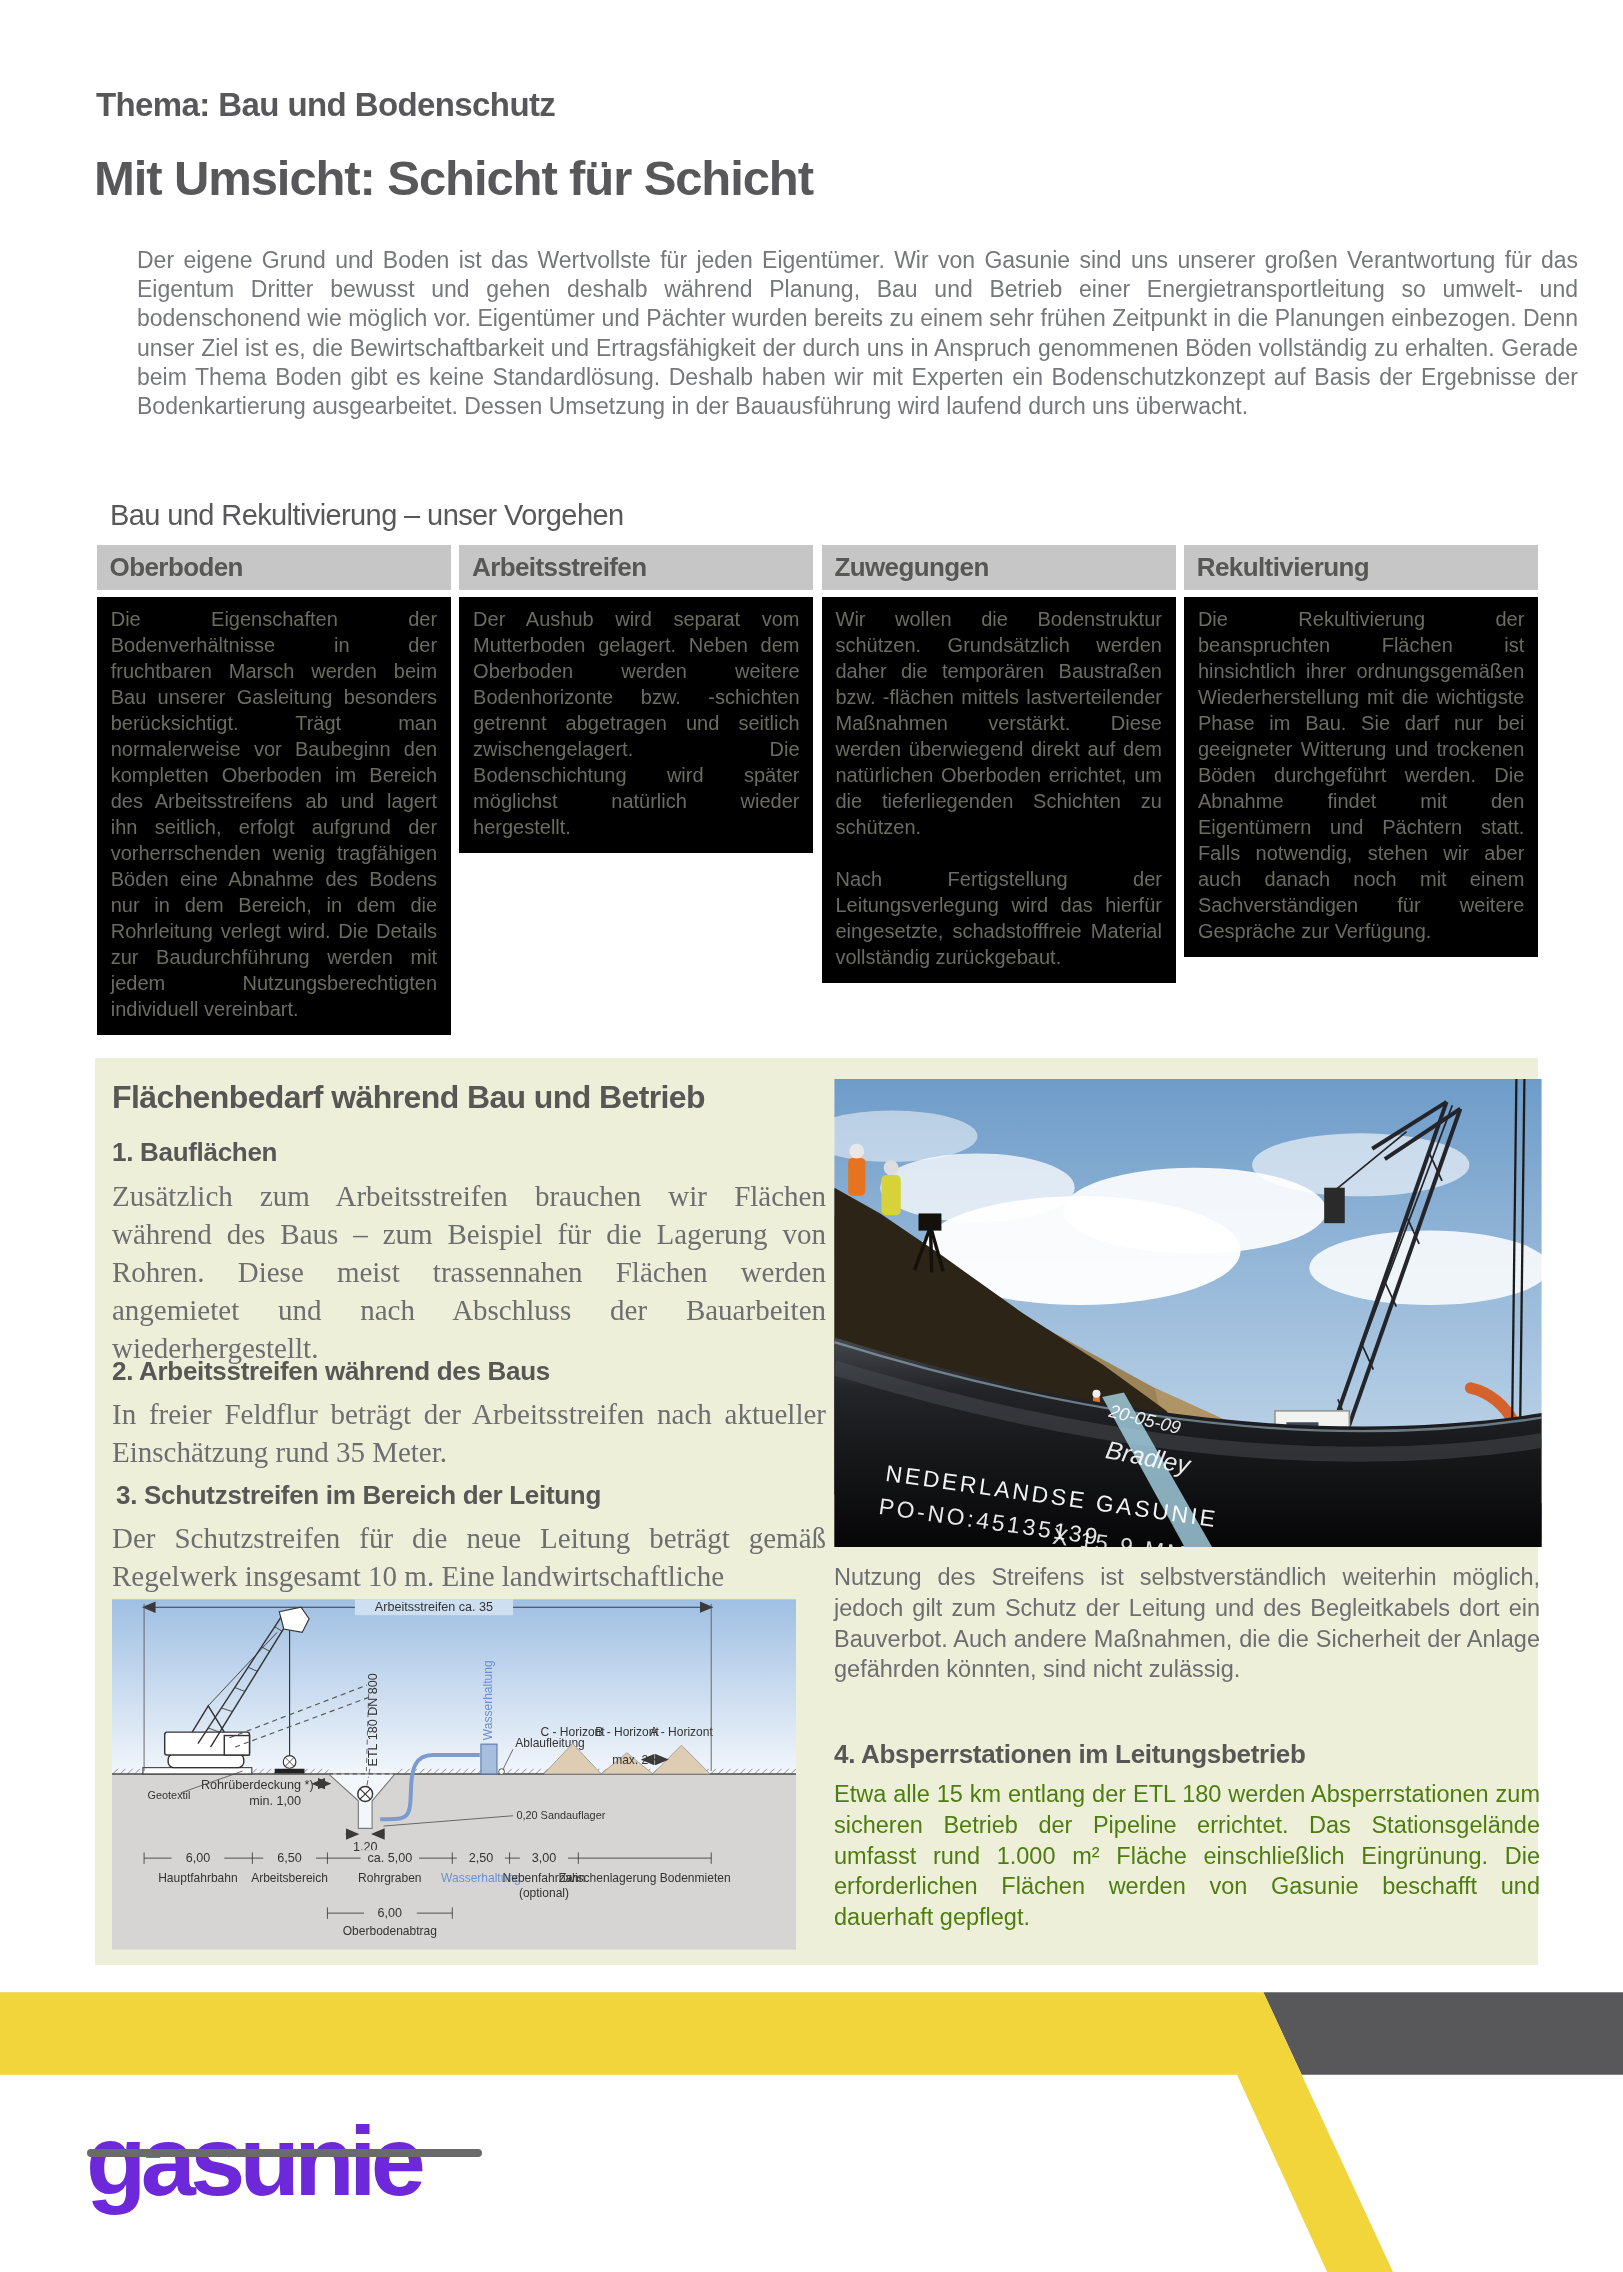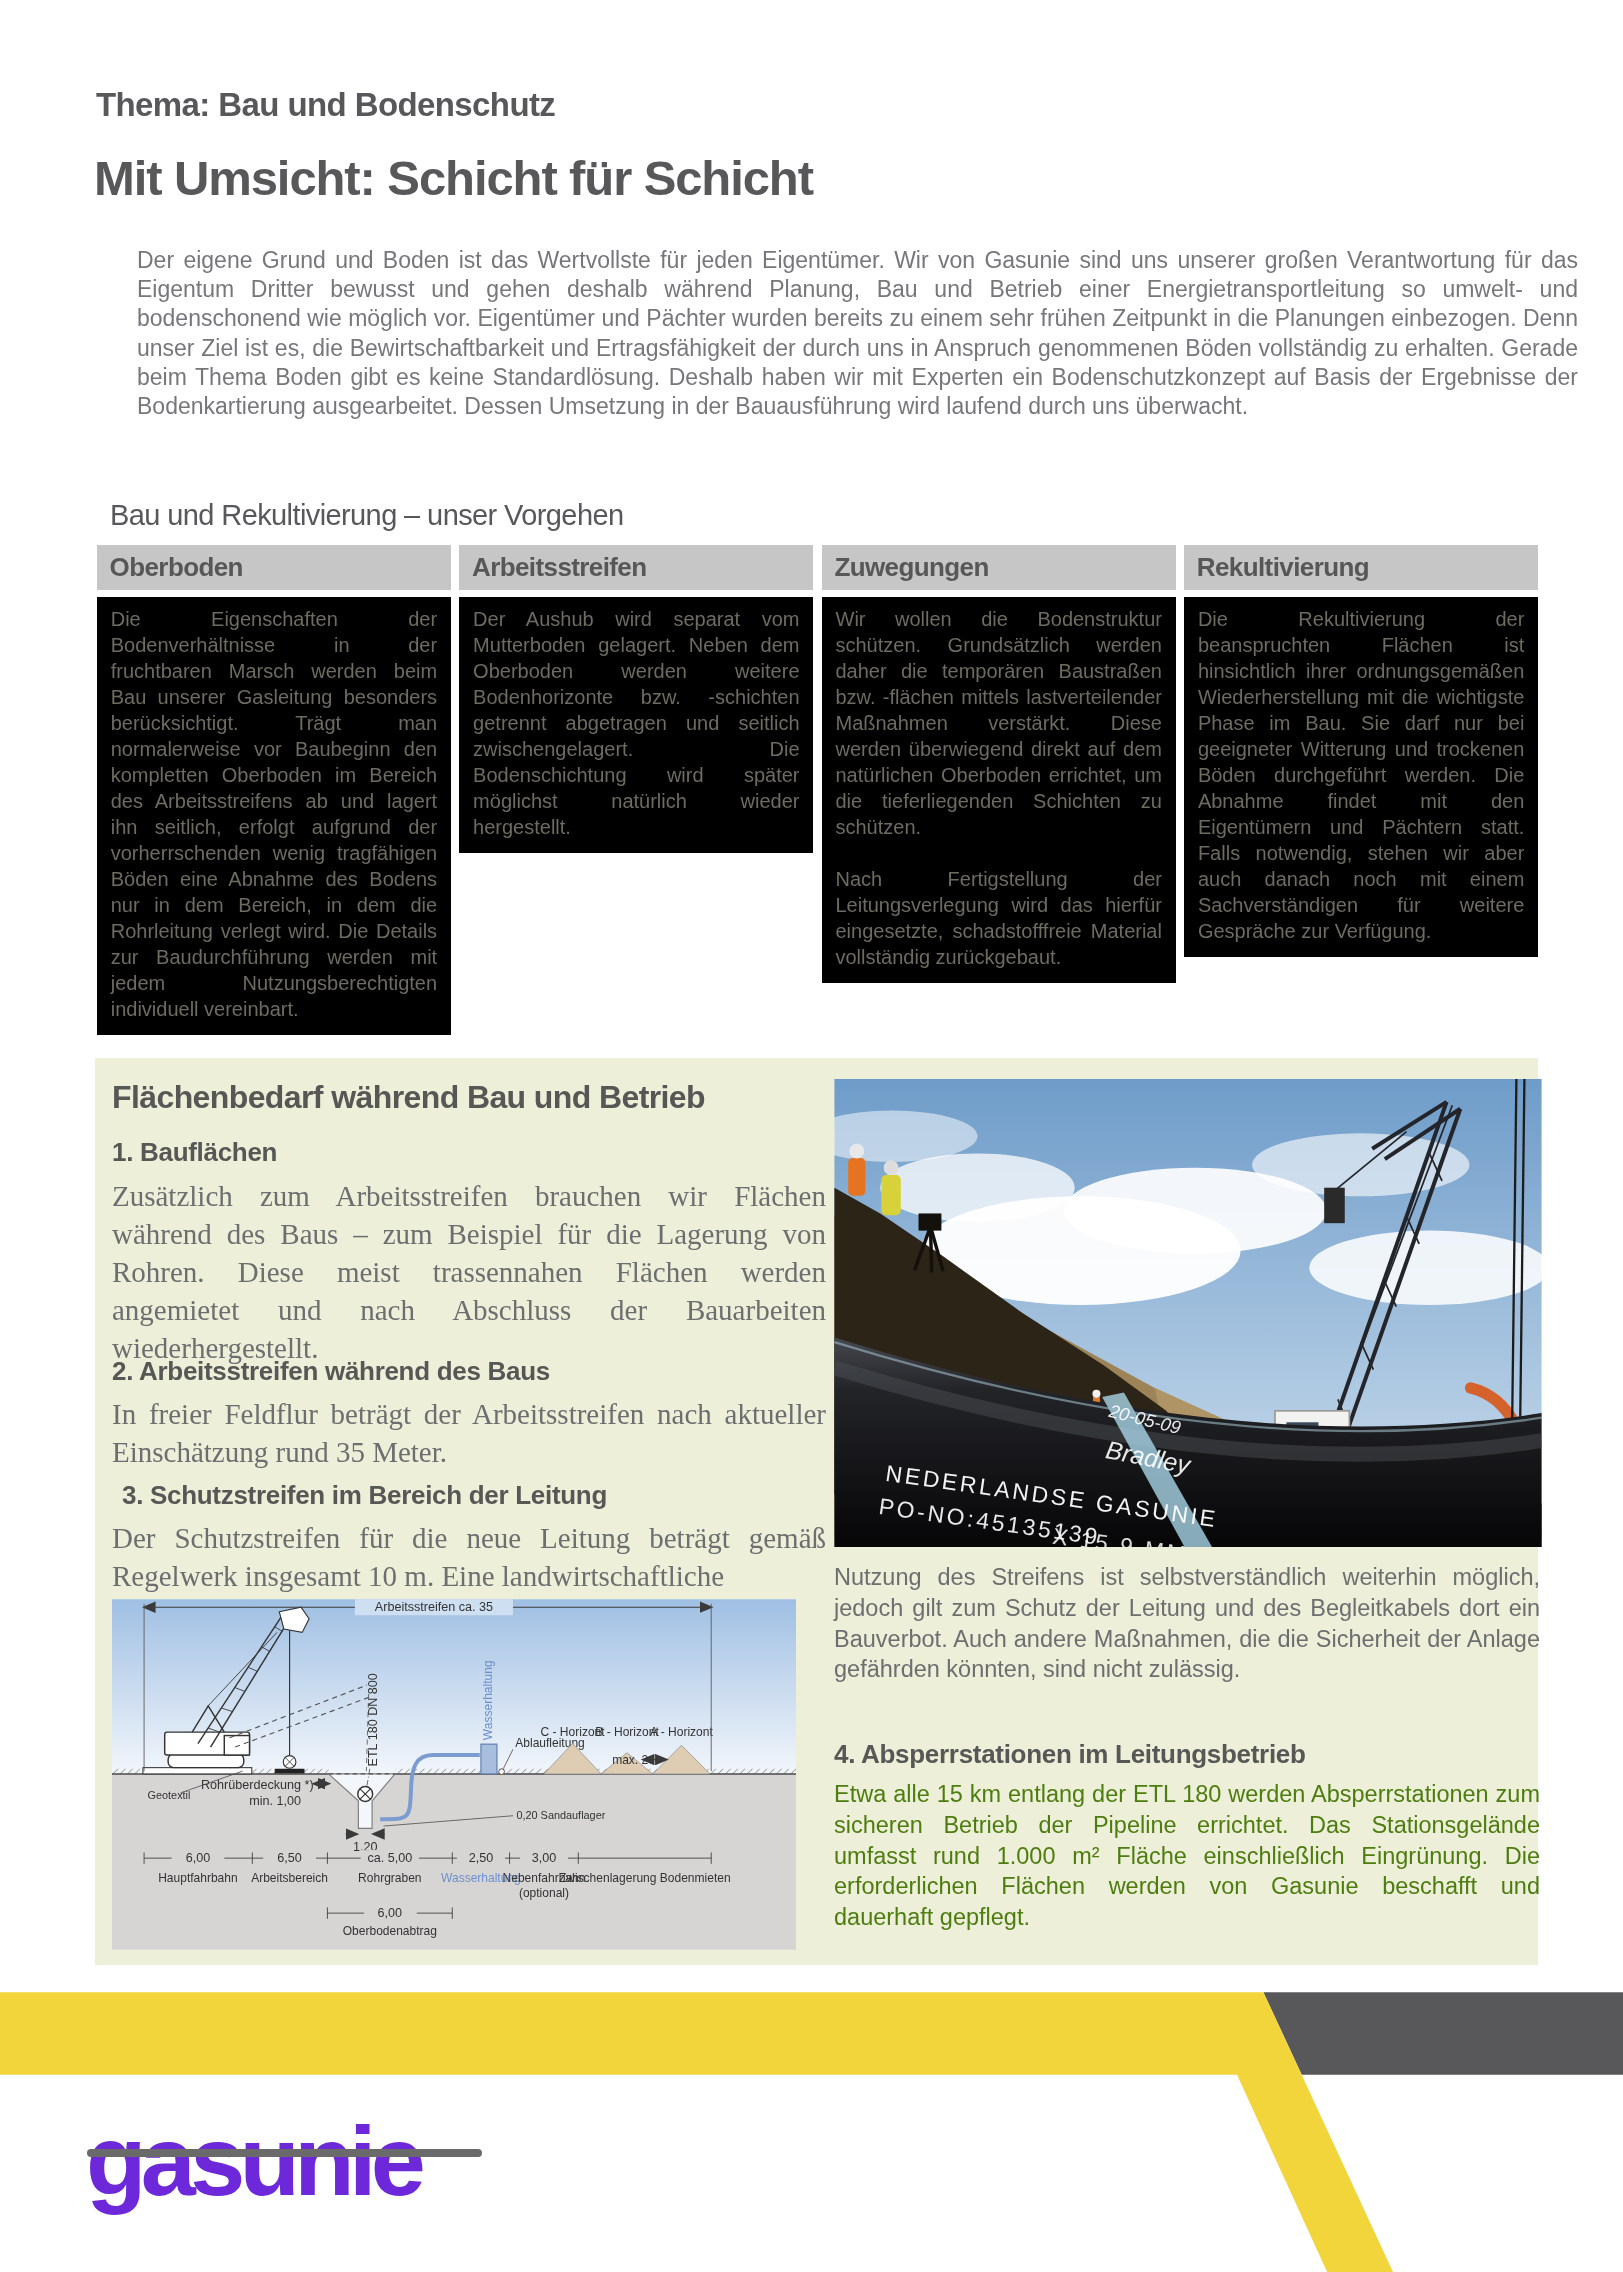--- a/index.html
+++ b/index.html
@@ -16,21 +16,21 @@
   .pcol-header{background:#c6c6c6;color:#575756;font-weight:700;font-size:26px;
                padding:6.9px 12.6px;letter-spacing:-0.6px;}
   .pcol-body{background:#000000;color:#6c6c60;font-size:20px;line-height:1.3;
              padding:9.2px 13.7px 12.6px 13.7px;text-align:justify;white-space:pre-line;}
   .area-panel{left:95px;top:1058px;width:1443px;height:907px;background:#edefd9;}
   .area-title{left:112px;top:1079px;font-size:32px;font-weight:700;color:#575756;letter-spacing:-0.6px;}
   .item-h{font-size:26px;font-weight:700;color:#575756;letter-spacing:-0.3px;}
   .item-p{width:714px;font-size:29px;line-height:1.31;color:#6d6e70;text-align:justify;font-family:Liberation Serif, serif;}
   .h1{left:112px;top:1137px;} .p1{left:112px;top:1178px;}
   .h2{left:112px;top:1356px;} .p2{left:112px;top:1396px;}
-  .h3{left:122px;top:1480px;text-align:right;} .p3{left:112px;top:1520px;}
+  .h3{left:116px;top:1480px;text-align:right;} .p3{left:112px;top:1520px;}
   .photo{left:834px;top:1079px;width:708px;height:468px;}
   .cont-p{left:834px;top:1562px;width:706px;font-size:23.5px;line-height:1.31;
           color:#6d6e70;text-align:justify;}
   .h4{left:834px;top:1739px;} 
   .p4{left:834px;top:1779px;width:706px;font-size:23.5px;line-height:1.31;color:#4d7c0f;text-align:justify;}
   .diagram{left:112px;top:1599px;width:684px;height:351px;background:#fff;}
   .footer-art{left:0;top:1992px;width:1623px;height:281px;}
   .logo{left:86px;top:2111px;width:401px;height:132px;}
   .logo-text{font-size:99px;font-weight:600;color:#6d28d9;letter-spacing:-5.7px;
              font-family:Liberation Sans, sans-serif;line-height:1;}

